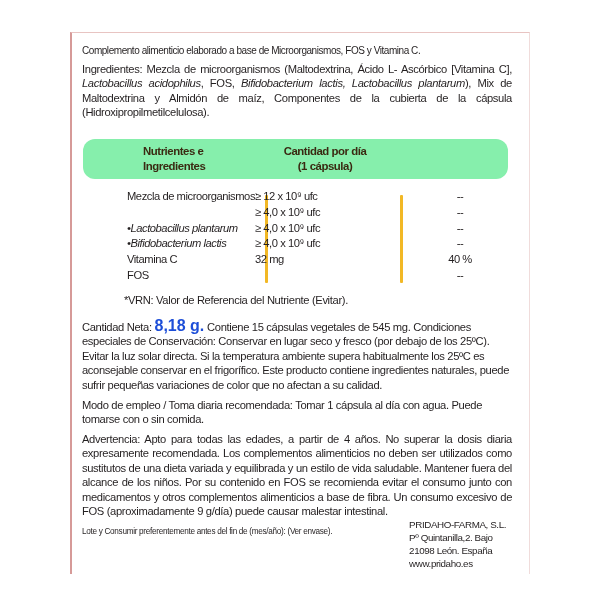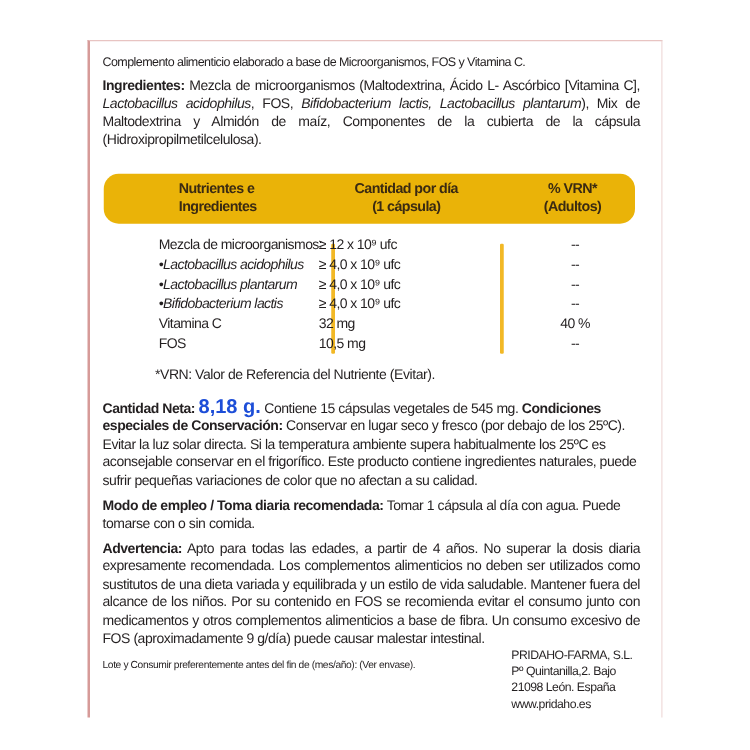--- a/index.html
+++ b/index.html
@@ -3,26 +3,26 @@
 <meta charset="utf-8">
 <style>
   html, body { margin:0; padding:0; background:#ffffff; }
   body { width:600px; height:600px; position:relative; overflow:hidden;
          font-family:"Liberation Sans", sans-serif; color:#231f20; }
   .frame { position:absolute; left:70px; top:32px; width:460px; height:542px;
            border-left:2px solid #d69a98; border-top:1px solid #e8c4c2;
            border-right:1px solid #f0dcdb; box-sizing:border-box; }
   .txt { position:absolute; left:82px; width:430px; font-size:11.2px; line-height:14.4px;
          letter-spacing:-0.35px; transform-origin:left top; }
-  .txt b { font-weight:bold;margin-top:10px; }
+  .txt b { font-weight:normal;margin-top:10px; }
   .just { text-align:justify; }
   .title { top:44px; font-weight:normal; font-size:10px; letter-spacing:-0.45px; }
   .ingredients { top:62px; }
   .thead { position:absolute; left:83px; top:139px; width:425px; height:40px;
-           background:#eab308; border-radius:12px; }
+           background:#86efac; border-radius:12px; }
   .thead .h { position:absolute; top:5px; font-weight:bold; font-size:11.4px;
               line-height:15px; letter-spacing:-0.45px; color:#3a2a12; }
   .h1 { left:60px; text-align:left; }
   .h2 { left:172px; width:140px; text-align:center; }
   .h3 { left:330px; width:90px; text-align:center; }
   .rows { position:absolute; left:115px; top:189px; width:360px; }
   .row { position:relative; height:15.8px; font-size:11.2px; line-height:15.8px; letter-spacing:-0.45px; }
   .row .n { position:absolute; left:0;padding-left:12px; }
   .row .n.it { font-style:italic; }
   .row .q { position:absolute; left:140px; width:135px; }
@@ -48,58 +48,52 @@
 
 <div class="thead">
   <div class="h h1">
       <div>Nutrientes e</div>
       <div>Ingredientes</div>
     </div>
   <div class="h h2">
       <div>Cantidad por día</div>
       <div>(1 cápsula)</div>
     </div>
-  <div class="h h3">
-      <div>% VRN*</div>
-      <div>(Adultos)</div>
-    </div>
 </div>
 
 <div class="vline" style="left:265px"></div>
 <div class="vline" style="left:400px"></div>
 
 <div class="rows">
   <div class="row">
       <span class="n">Mezcla de microorganismos:</span>
       <span class="q">≥ 12 x 10⁹ ufc</span>
       <span class="v">--</span>
     </div>
   <div class="row">
-      <span class="n it">•Lactobacillus acidophilus</span>
       <span class="q">≥ 4,0 x 10⁹ ufc</span>
       <span class="v">--</span>
     </div>
   <div class="row">
       <span class="n it">•Lactobacillus plantarum</span>
       <span class="q">≥ 4,0 x 10⁹ ufc</span>
       <span class="v">--</span>
     </div>
   <div class="row">
       <span class="n it">•Bifidobacterium lactis</span>
       <span class="q">≥ 4,0 x 10⁹ ufc</span>
       <span class="v">--</span>
     </div>
   <div class="row">
       <span class="n">Vitamina C</span>
       <span class="q">32 mg</span>
       <span class="v">40 %</span>
     </div>
   <div class="row">
       <span class="n">FOS</span>
-      <span class="q">10,5 mg</span>
       <span class="v">--</span>
     </div>
 </div>
 
 <div class="txt note">*VRN: Valor de Referencia del Nutriente (Evitar).</div>
 
 <div class="txt net"><b>Cantidad Neta: </b><span class="big">8,18 g.</span><span> Contiene 15 cápsulas vegetales de 545 mg. </span><b>Condiciones especiales de Conservación:</b><span> Conservar en lugar seco y fresco (por debajo de los 25ºC). Evitar la luz solar directa. Si la temperatura ambiente supera habitualmente los 25ºC es aconsejable conservar en el frigorífico. Este producto contiene ingredientes naturales, puede sufrir pequeñas variaciones de color que no afectan a su calidad.</span></div>
 
 <div class="txt modo"><b>Modo de empleo / Toma diaria recomendada:</b><span> Tomar 1 cápsula al día con agua. Puede tomarse con o sin comida.</span></div>
 

